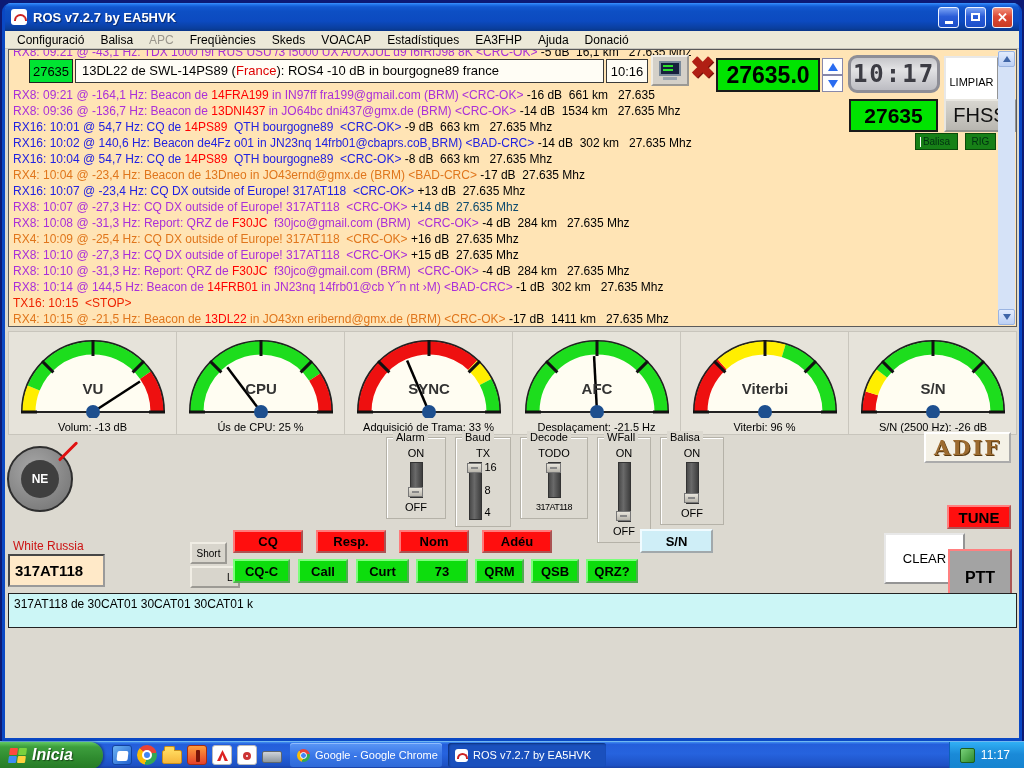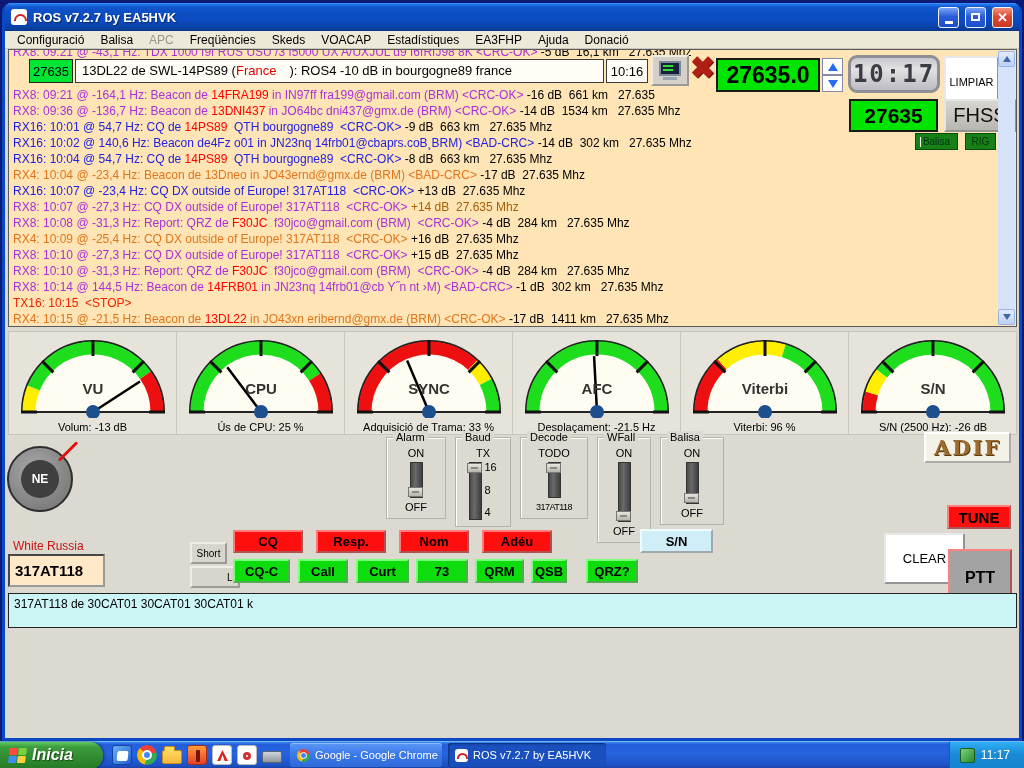--- a/index.html
+++ b/index.html
@@ -211,32 +211,32 @@
             <div class="log-line"><span style="color: rgb(170, 48, 216);">RX8: 09:21 @ -43,1 Hz: TDX 1000 f9f RUS USU /3 f5000 UX A/UXJUL d9 f6fRfJ98 8K &lt;CRC-OK&gt;</span><span style="color: rgb(0, 0, 0);"> -5 dB  16,1 km   27.635 Mhz</span></div>
           </div>
         <div class="log-lines" id="log-lines">
             <div class="log-line"><span style="color: rgb(170, 48, 216);">RX8: 09:21 @ -164,1 Hz: Beacon de </span><span style="color: rgb(255, 0, 0);">14FRA199</span><span style="color: rgb(170, 48, 216);"> in IN97ff fra199@gmail.com (BRM) &lt;CRC-OK&gt;</span><span style="color: rgb(0, 0, 0);"> -16 dB  661 km   27.635</span></div>
             <div class="log-line"><span style="color: rgb(170, 48, 216);">RX8: 09:36 @ -136,7 Hz: Beacon de </span><span style="color: rgb(255, 0, 0);">13DNI437</span><span style="color: rgb(170, 48, 216);"> in JO64bc dni437@gmx.de (BRM) &lt;CRC-OK&gt;</span><span style="color: rgb(0, 0, 0);"> -14 dB  1534 km   27.635 Mhz</span></div>
             <div class="log-line"><span style="color: rgb(34, 34, 224);">RX16: 10:01 @ 54,7 Hz: CQ de </span><span style="color: rgb(255, 0, 0);">14PS89</span><span style="color: rgb(34, 34, 224);">  QTH bourgogne89  &lt;CRC-OK&gt;</span><span style="color: rgb(0, 0, 0);"> -9 dB  663 km   27.635 Mhz</span></div>
             <div class="log-line"><span style="color: rgb(34, 34, 224);">RX16: 10:02 @ 140,6 Hz: Beacon de4Fz o01 in JN23nq 14frb01@cbaprs.coB¸BRM) &lt;BAD-CRC&gt;</span><span style="color: rgb(0, 0, 0);"> -14 dB  302 km   27.635 Mhz</span></div>
             <div class="log-line"><span style="color: rgb(34, 34, 224);">RX16: 10:04 @ 54,7 Hz: CQ de </span><span style="color: rgb(255, 0, 0);">14PS89</span><span style="color: rgb(34, 34, 224);">  QTH bourgogne89  &lt;CRC-OK&gt;</span><span style="color: rgb(0, 0, 0);"> -8 dB  663 km   27.635 Mhz</span></div>
             <div class="log-line"><span style="color: rgb(224, 118, 28);">RX4: 10:04 @ -23,4 Hz: Beacon de 13Dneo in JO43ernd@gmx.de (BRM) &lt;BAD-CRC&gt;</span><span style="color: rgb(0, 0, 0);"> -17 dB  27.635 Mhz</span></div>
             <div class="log-line"><span style="color: rgb(34, 34, 224);">RX16: 10:07 @ -23,4 Hz: CQ DX outside of Europe! 317AT118  &lt;CRC-OK&gt;</span><span style="color: rgb(0, 0, 0);"> +13 dB  27.635 Mhz</span></div>
-            <div class="log-line"><span style="color: rgb(170, 48, 216);">RX8: 10:07 @ -27,3 Hz: CQ DX outside of Europe! 317AT118  &lt;CRC-OK&gt;</span><span style="color: #a16207;"> +14 dB  27.635 Mhz</span></div>
+            <div class="log-line"><span style="color: rgb(170, 48, 216);">RX8: 10:07 @ -27,3 Hz: CQ DX outside of Europe! 317AT118  &lt;CRC-OK&gt;</span><span style="color: #0c4a6e;"> +14 dB  27.635 Mhz</span></div>
             <div class="log-line"><span style="color: rgb(170, 48, 216);">RX8: 10:08 @ -31,3 Hz: Report: QRZ de </span><span style="color: rgb(255, 0, 0);">F30JC</span><span style="color: rgb(170, 48, 216);">  f30jco@gmail.com (BRM)  &lt;CRC-OK&gt;</span><span style="color: rgb(0, 0, 0);"> -4 dB  284 km   27.635 Mhz</span></div>
             <div class="log-line"><span style="color: rgb(224, 118, 28);">RX4: 10:09 @ -25,4 Hz: CQ DX outside of Europe! 317AT118  &lt;CRC-OK&gt;</span><span style="color: rgb(0, 0, 0);"> +16 dB  27.635 Mhz</span></div>
             <div class="log-line"><span style="color: rgb(170, 48, 216);">RX8: 10:10 @ -27,3 Hz: CQ DX outside of Europe! 317AT118  &lt;CRC-OK&gt;</span><span style="color: rgb(0, 0, 0);"> +15 dB  27.635 Mhz</span></div>
             <div class="log-line"><span style="color: rgb(170, 48, 216);">RX8: 10:10 @ -31,3 Hz: Report: QRZ de </span><span style="color: rgb(255, 0, 0);">F30JC</span><span style="color: rgb(170, 48, 216);">  f30jco@gmail.com (BRM)  &lt;CRC-OK&gt;</span><span style="color: rgb(0, 0, 0);"> -4 dB  284 km   27.635 Mhz</span></div>
             <div class="log-line"><span style="color: rgb(170, 48, 216);">RX8: 10:14 @ 144,5 Hz: Beacon de </span><span style="color: rgb(255, 0, 0);">14FRB01</span><span style="color: rgb(170, 48, 216);"> in JN23nq 14frb01@cb Y˝n nt ›M) &lt;BAD-CRC&gt;</span><span style="color: rgb(0, 0, 0);"> -1 dB  302 km   27.635 Mhz</span></div>
             <div class="log-line"><span style="color: rgb(238, 34, 0);">TX16: 10:15  &lt;STOP&gt;</span></div>
             <div class="log-line"><span style="color: rgb(224, 118, 28);">RX4: 10:15 @ -21,5 Hz: Beacon de </span><span style="color: rgb(255, 0, 0);">13DL22</span><span style="color: rgb(224, 118, 28);"> in JO43xn eribernd@gmx.de (BRM) &lt;CRC-OK&gt;</span><span style="color: rgb(0, 0, 0);"> -17 dB  1411 km   27.635 Mhz</span></div>
           </div>
 
         <div class="banner-freq">27635</div>
-        <div class="banner-msg" id="banner-msg"><span style="color: rgb(0, 0, 0);">13DL22 de SWL-14PS89 (</span><span style="color: rgb(221, 0, 0);">France</span><span style="color: rgb(0, 0, 0); margin-left: 13px;">): ROS4 -10 dB in bourgogne89 france</span></div>
+        <div class="banner-msg" id="banner-msg"><span style="color: rgb(0, 0, 0);">13DL22 de SWL-14PS89 (</span><span style="color: rgb(221, 0, 0);">France</span><span style="color: rgb(0, 0, 0);">): ROS4 -10 dB in bourgogne89 france</span></div>
         <div class="banner-time">10:16</div>
         <div class="pc-btn">
           <span class="pc-screen"></span>
           <span class="pc-base"></span>
         </div>
         <div class="red-x">✖</div>
 
         <div class="vfo">27635.0</div>
         <div class="spin">
           <div class="spin-btn">
@@ -423,21 +423,21 @@
           <div class="macro red" style="left: 311px; width: 70px;">Resp.</div>
           <div class="macro red" style="left: 394px; width: 70px;">Nom</div>
           <div class="macro red" style="left: 477px; width: 70px;">Adéu</div>
         </div>
       <div id="green-macros">
           <div class="macro green" style="left: 228px; width: 57px;">CQ-C</div>
           <div class="macro green" style="left: 293px; width: 50px;">Call</div>
           <div class="macro green" style="left: 351px; width: 53px;">Curt</div>
           <div class="macro green" style="left: 411px; width: 52px;">73</div>
           <div class="macro green" style="left: 470px; width: 49px;">QRM</div>
-          <div class="macro green" style="left: 526px; width: 36px;">QSB</div>
+          <div class="macro green" style="left: 526px; width: 48px;">QSB</div>
           <div class="macro green" style="left: 581px; width: 52px;">QRZ?</div>
         </div>
       <div class="sn-btn">S/N</div>
 
       <div class="tx-input">317AT118 de 30CAT01 30CAT01 30CAT01 k</div>
 
     </div>
   </div>
 
   <div class="taskbar">

